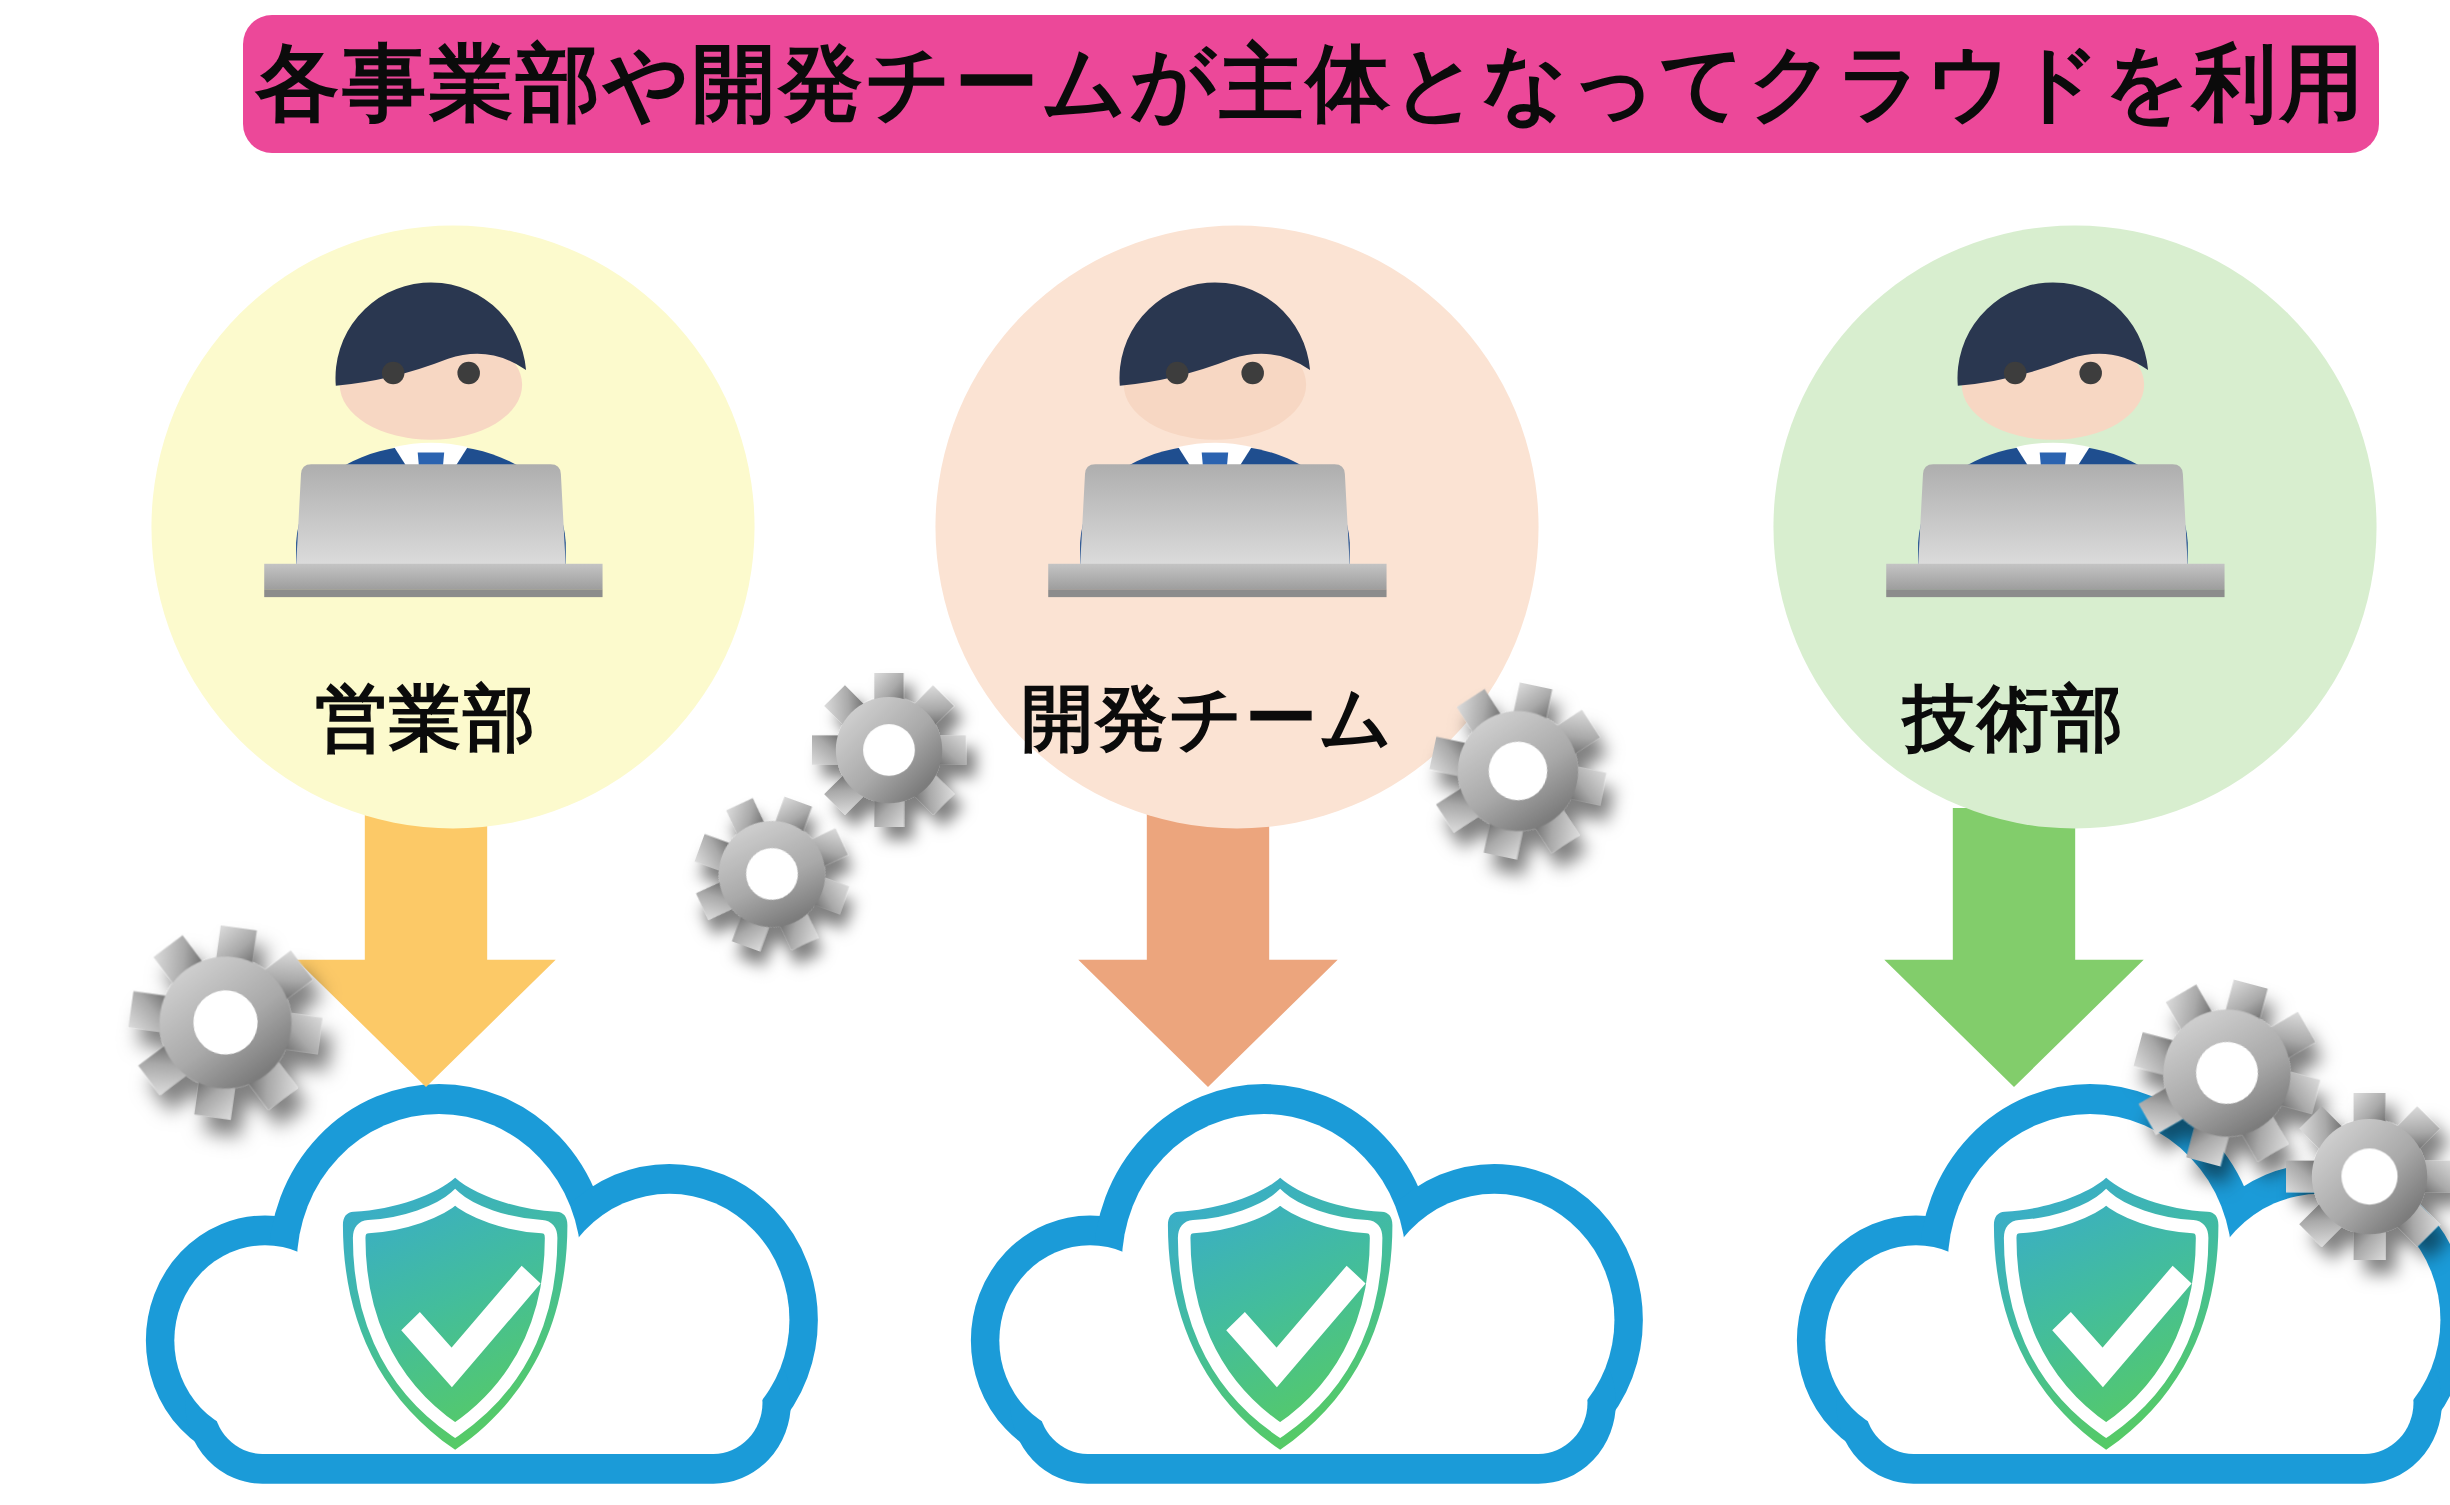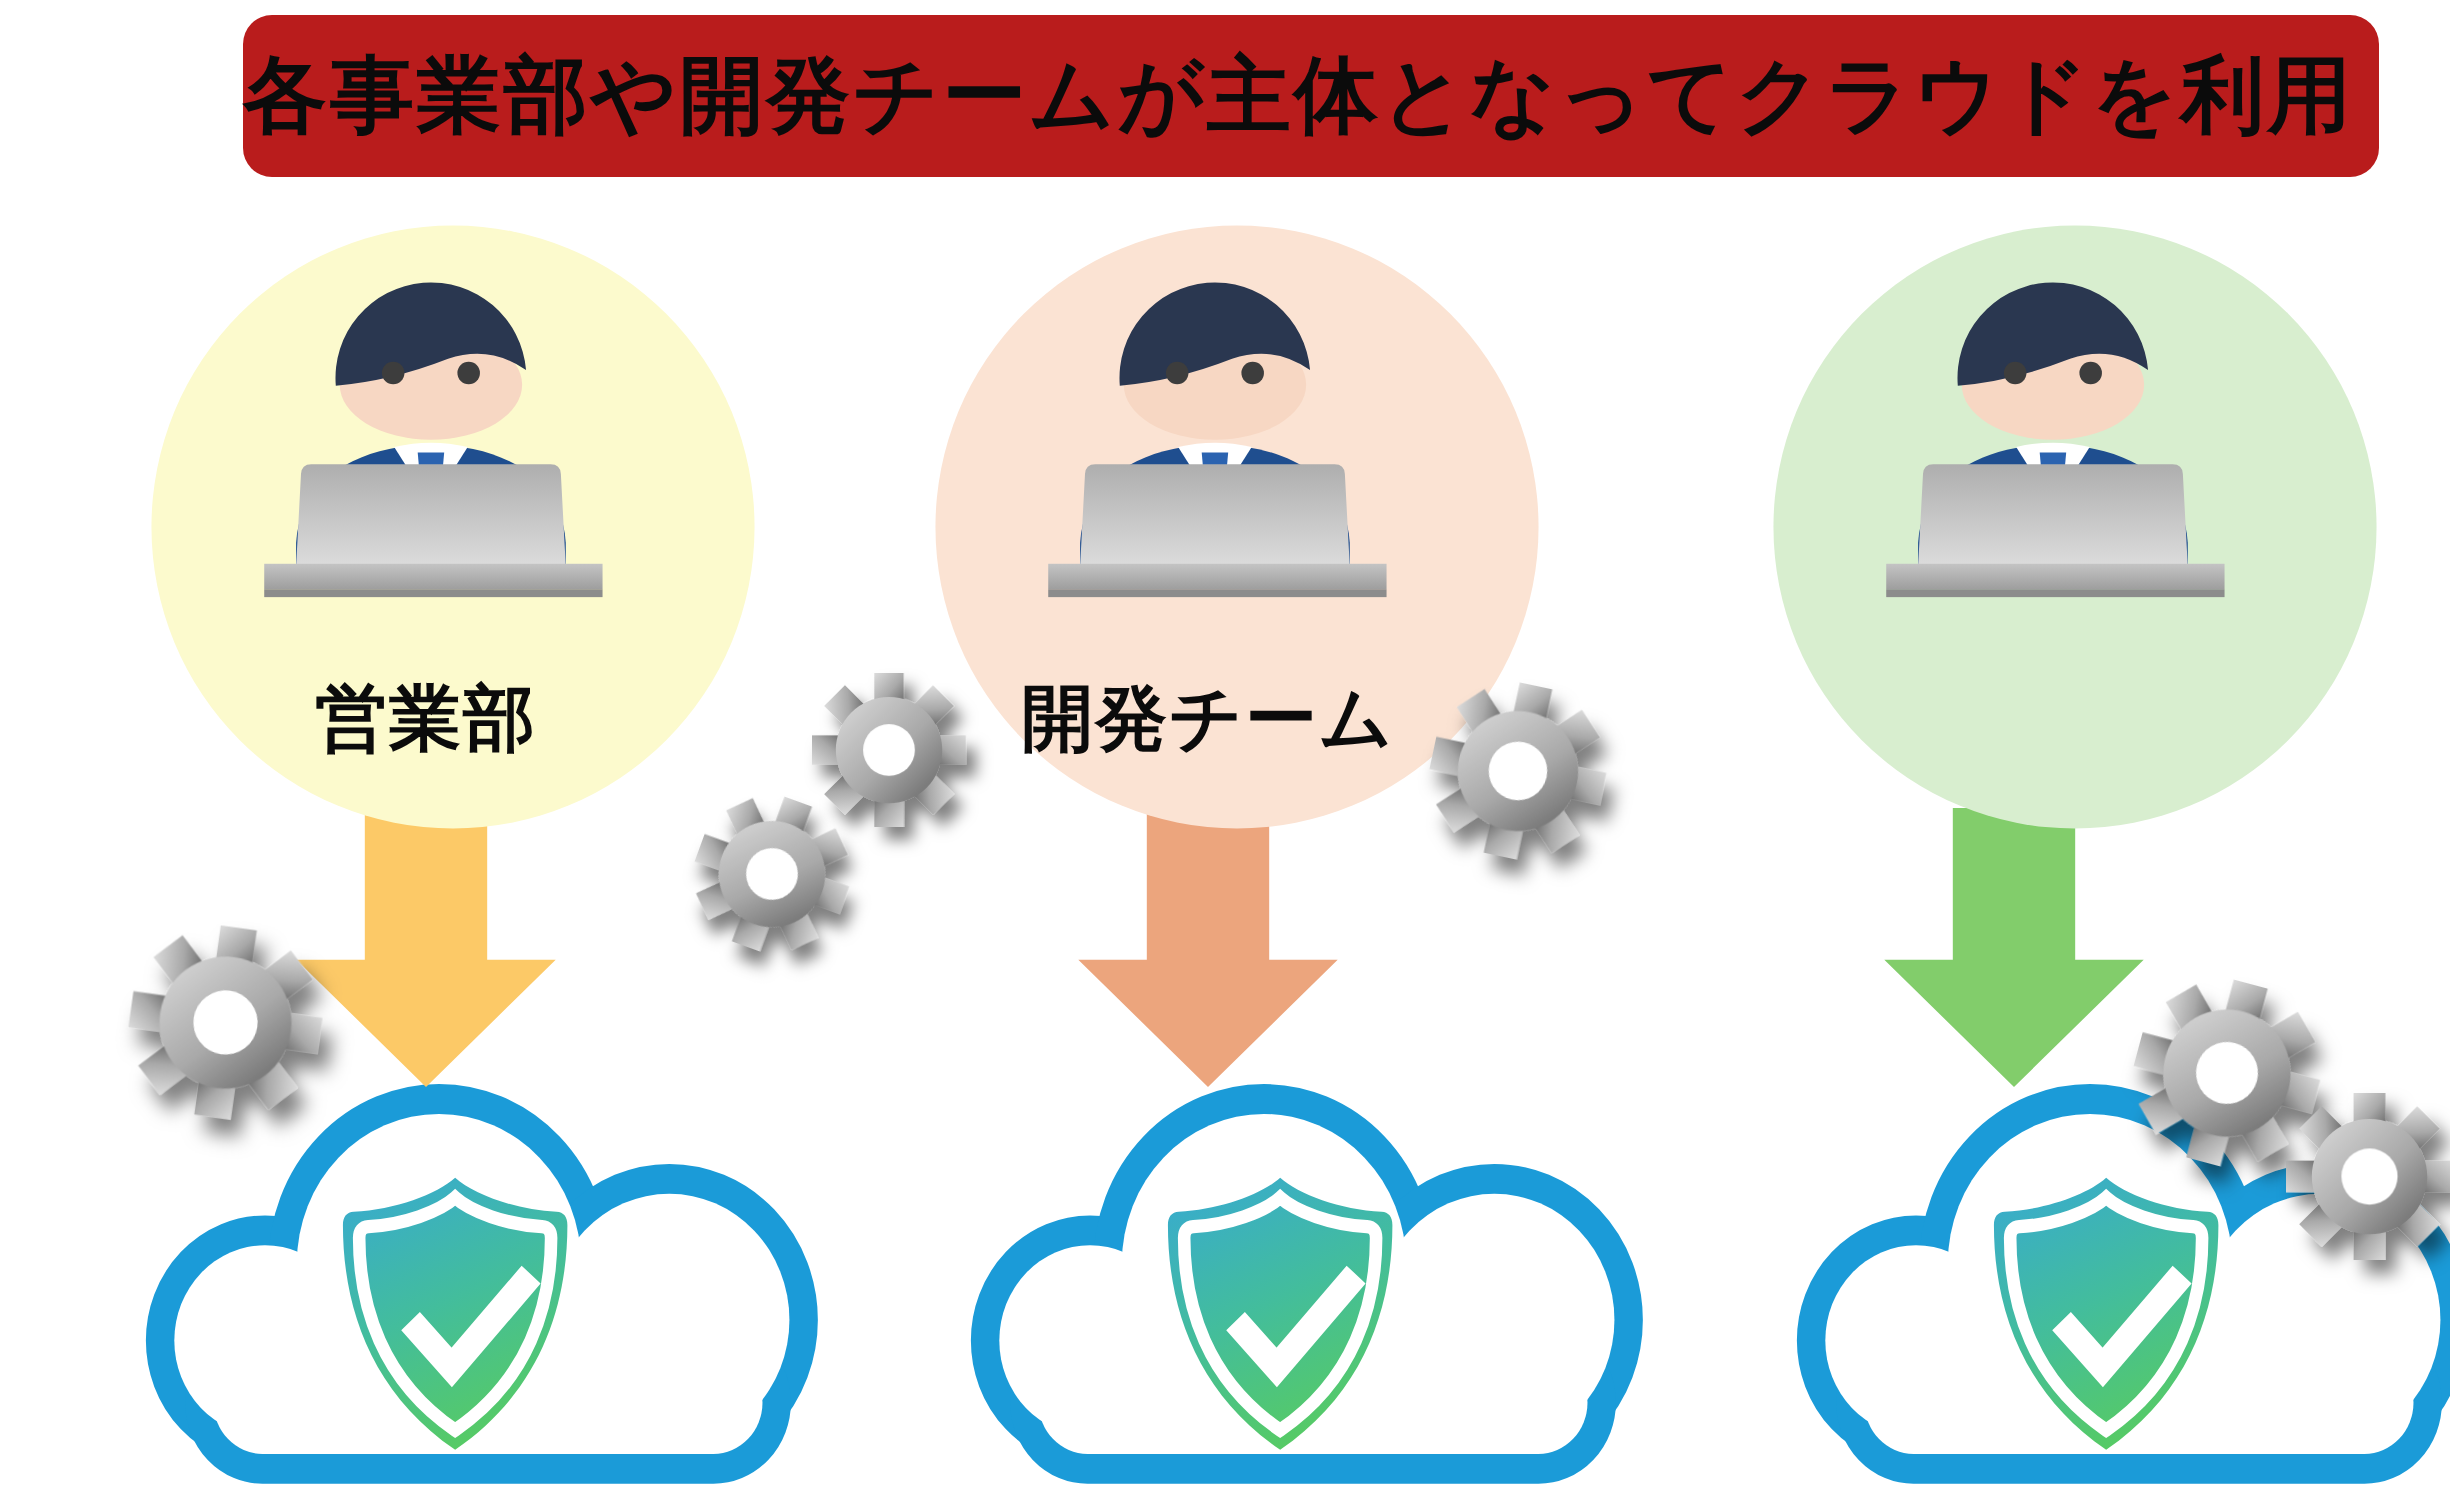--- a/index.html
+++ b/index.html
@@ -1,22 +1,22 @@
 <!DOCTYPE html>
 <html style="font-size:7.8px"><head>
 <meta charset="utf-8">
 <style>
   html,body { margin:0; padding:0; background:#ffffff; }
   body { width:2493px; height:1506px; font-family:"DejaVu Sans","Liberation Sans",sans-serif; }
   .canvas { position:absolute; left:0; top:0; width:2493px; height:1506px; background:#ffffff; overflow:hidden; }
 
   .title-banner {
-    position:absolute; left:243px; top:14.7px; width:2136px; height:162px;
-    background:#b91c1c; border-radius:29px;
-    display:flex; align-items:center; justify-content:flex-start;
+    position:absolute; left:243px; top:14.7px; width:2136px; height:138px;
+    background:#ec4899; border-radius:29px;
+    display:flex; align-items:center; justify-content:center;
   }
   .title-banner .title-text {
     font-size:84px; font-weight:700; color:#0b0b0b; letter-spacing:2.9px; white-space:nowrap;
   }
 
   svg { position:absolute; overflow:visible; }
   .dept-svg   { width:608px; height:608px; z-index:3; }
   .arrow-svg  { width:260px;  height:279px;  z-index:2; }
   .cloud-svg  { width:696px; height:407px;  z-index:1; }
   .gear-svg   { z-index:4; }
@@ -138,20 +138,21 @@
     <circle cx="620" cy="620" r="615" fill="#FBE3D3"></circle>
     <use href="#g-person"></use>
   </svg>
   <svg id="svg-dept-3" class="dept-svg" viewBox="0 0 1240 1240">
     <circle cx="620" cy="620" r="615" fill="#D8EECF"></circle>
     <use href="#g-person"></use>
   </svg>
 
   <div id="label-1" class="dept-label">営業部</div>
   <div id="label-2" class="dept-label">開発チーム</div>
+  <div id="label-3" class="dept-label">技術部</div>
 
   <svg id="arrow-1" class="arrow-svg" viewBox="0 0 530 570">
     <polygon points="140,0 390,0 390,310 530,310 265,570 0,310 140,310" fill="#FCC967"></polygon>
   </svg>
   <svg id="arrow-2" class="arrow-svg" viewBox="0 0 530 570">
     <polygon points="140,0 390,0 390,310 530,310 265,570 0,310 140,310" fill="#ECA57D"></polygon>
   </svg>
   <svg id="arrow-3" class="arrow-svg" viewBox="0 0 530 570">
     <polygon points="140,0 390,0 390,310 530,310 265,570 0,310 140,310" fill="#82CD6B"></polygon>
   </svg>

